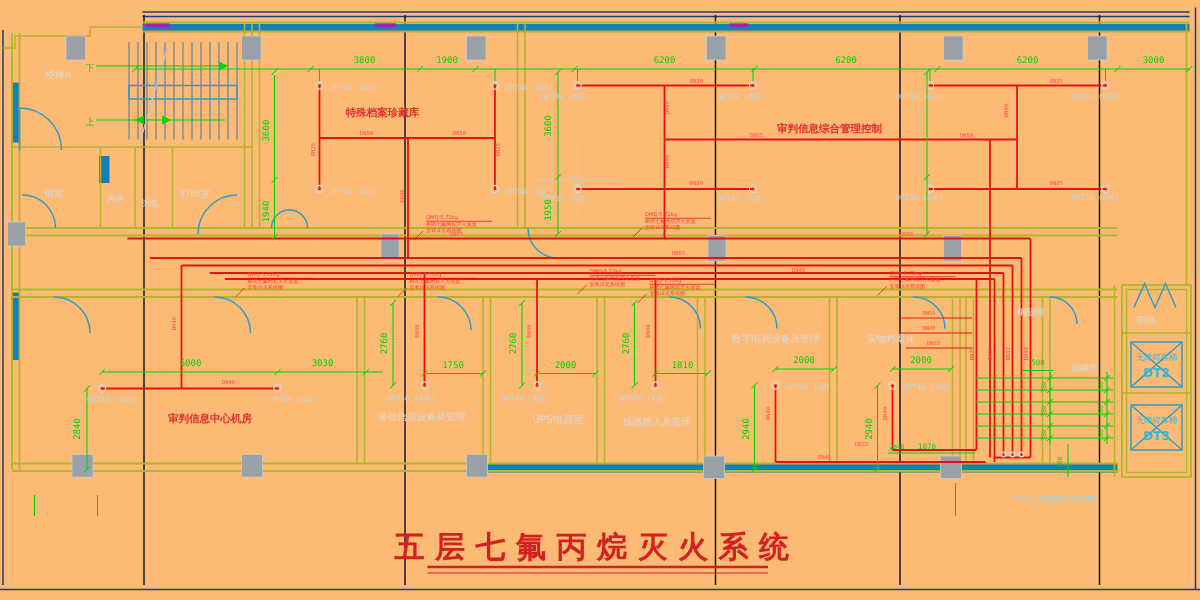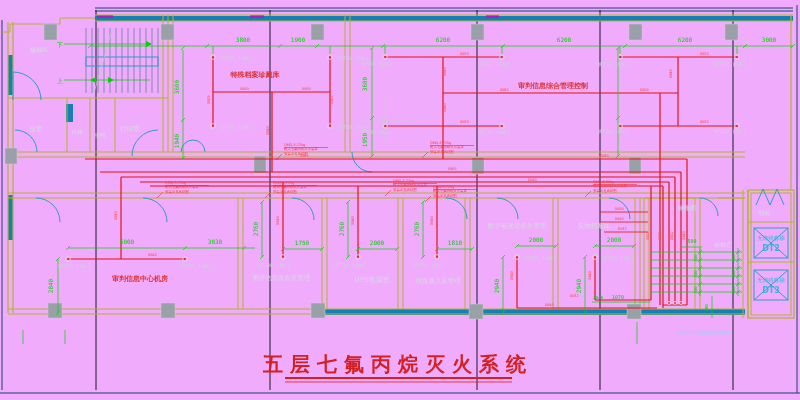--- a/index.html
+++ b/index.html
@@ -1,16 +1,16 @@
 <!DOCTYPE html>
 <html><head>
 <meta charset="utf-8">
 <style>
   html,body{margin:0;padding:0;background:#1a1f2a;}
-  .canvas{position:relative;width:800px;height:400px;background:#f0abfc;overflow:hidden;
+  .canvas{position:relative;width:800px;height:400px;background:#fdba74;overflow:hidden;
           font-family:"DejaVu Sans",sans-serif;}
   svg{position:absolute;left:0;top:0;}
   text{font-family:"DejaVu Sans","Liberation Sans",sans-serif;}
   .t-room{fill:#d6dade;font-size:6.5px;}
   .t-room-cy{fill:#bfe8f2;font-size:6px;}
   .t-red{fill:#e03030;font-size:7px;font-weight:bold;}
   .t-noz{fill:#ccd2d8;font-size:5px;font-family:"DejaVu Sans Mono",monospace;}
   .t-dim{fill:#00d400;font-size:6px;font-family:"DejaVu Sans Mono",monospace;}
   .t-dim-s{fill:#00d400;font-size:4.2px;font-family:"DejaVu Sans Mono",monospace;}
   .t-dn{fill:#ff5050;font-size:3.6px;font-family:"DejaVu Sans Mono",monospace;}

